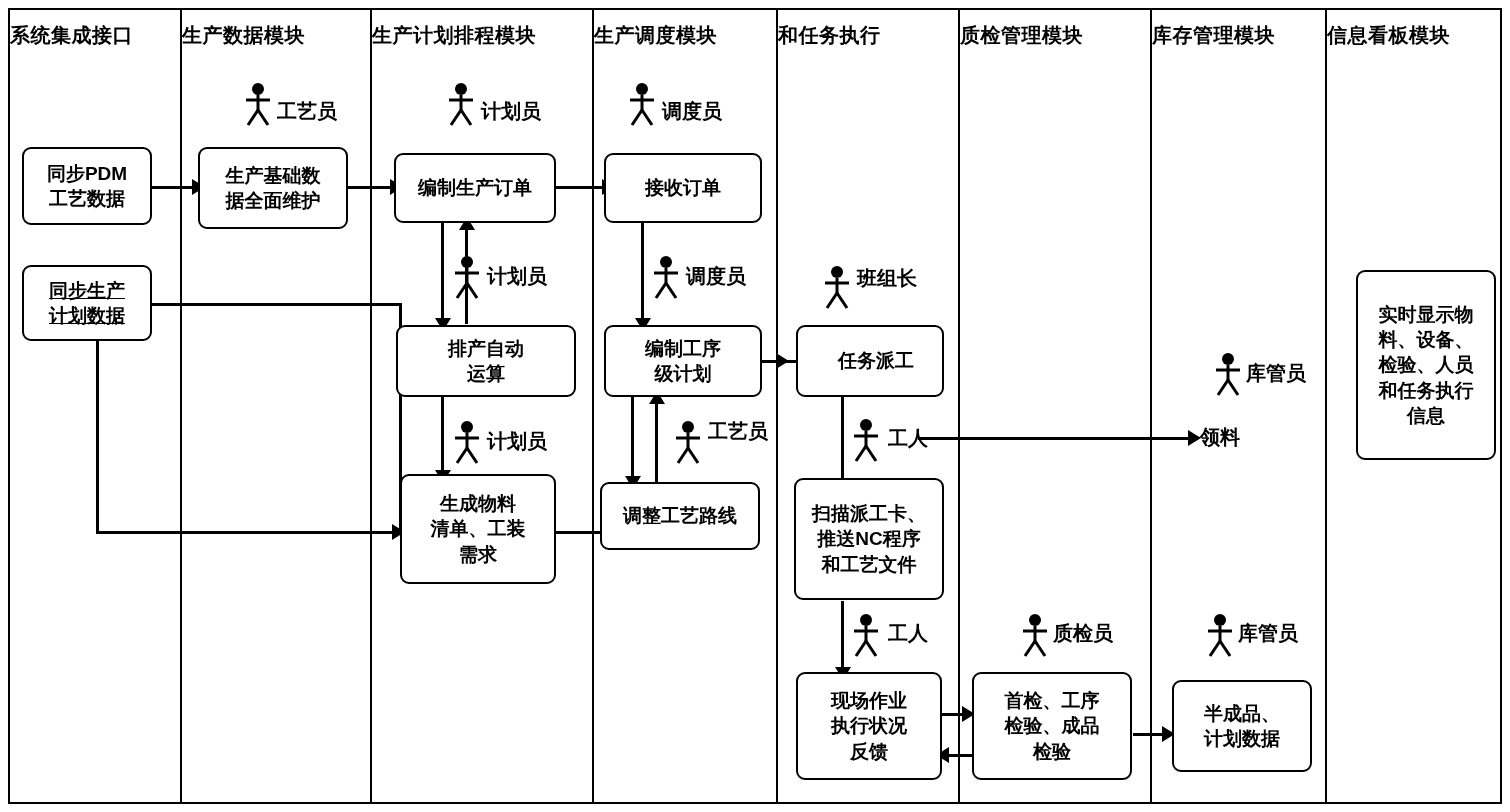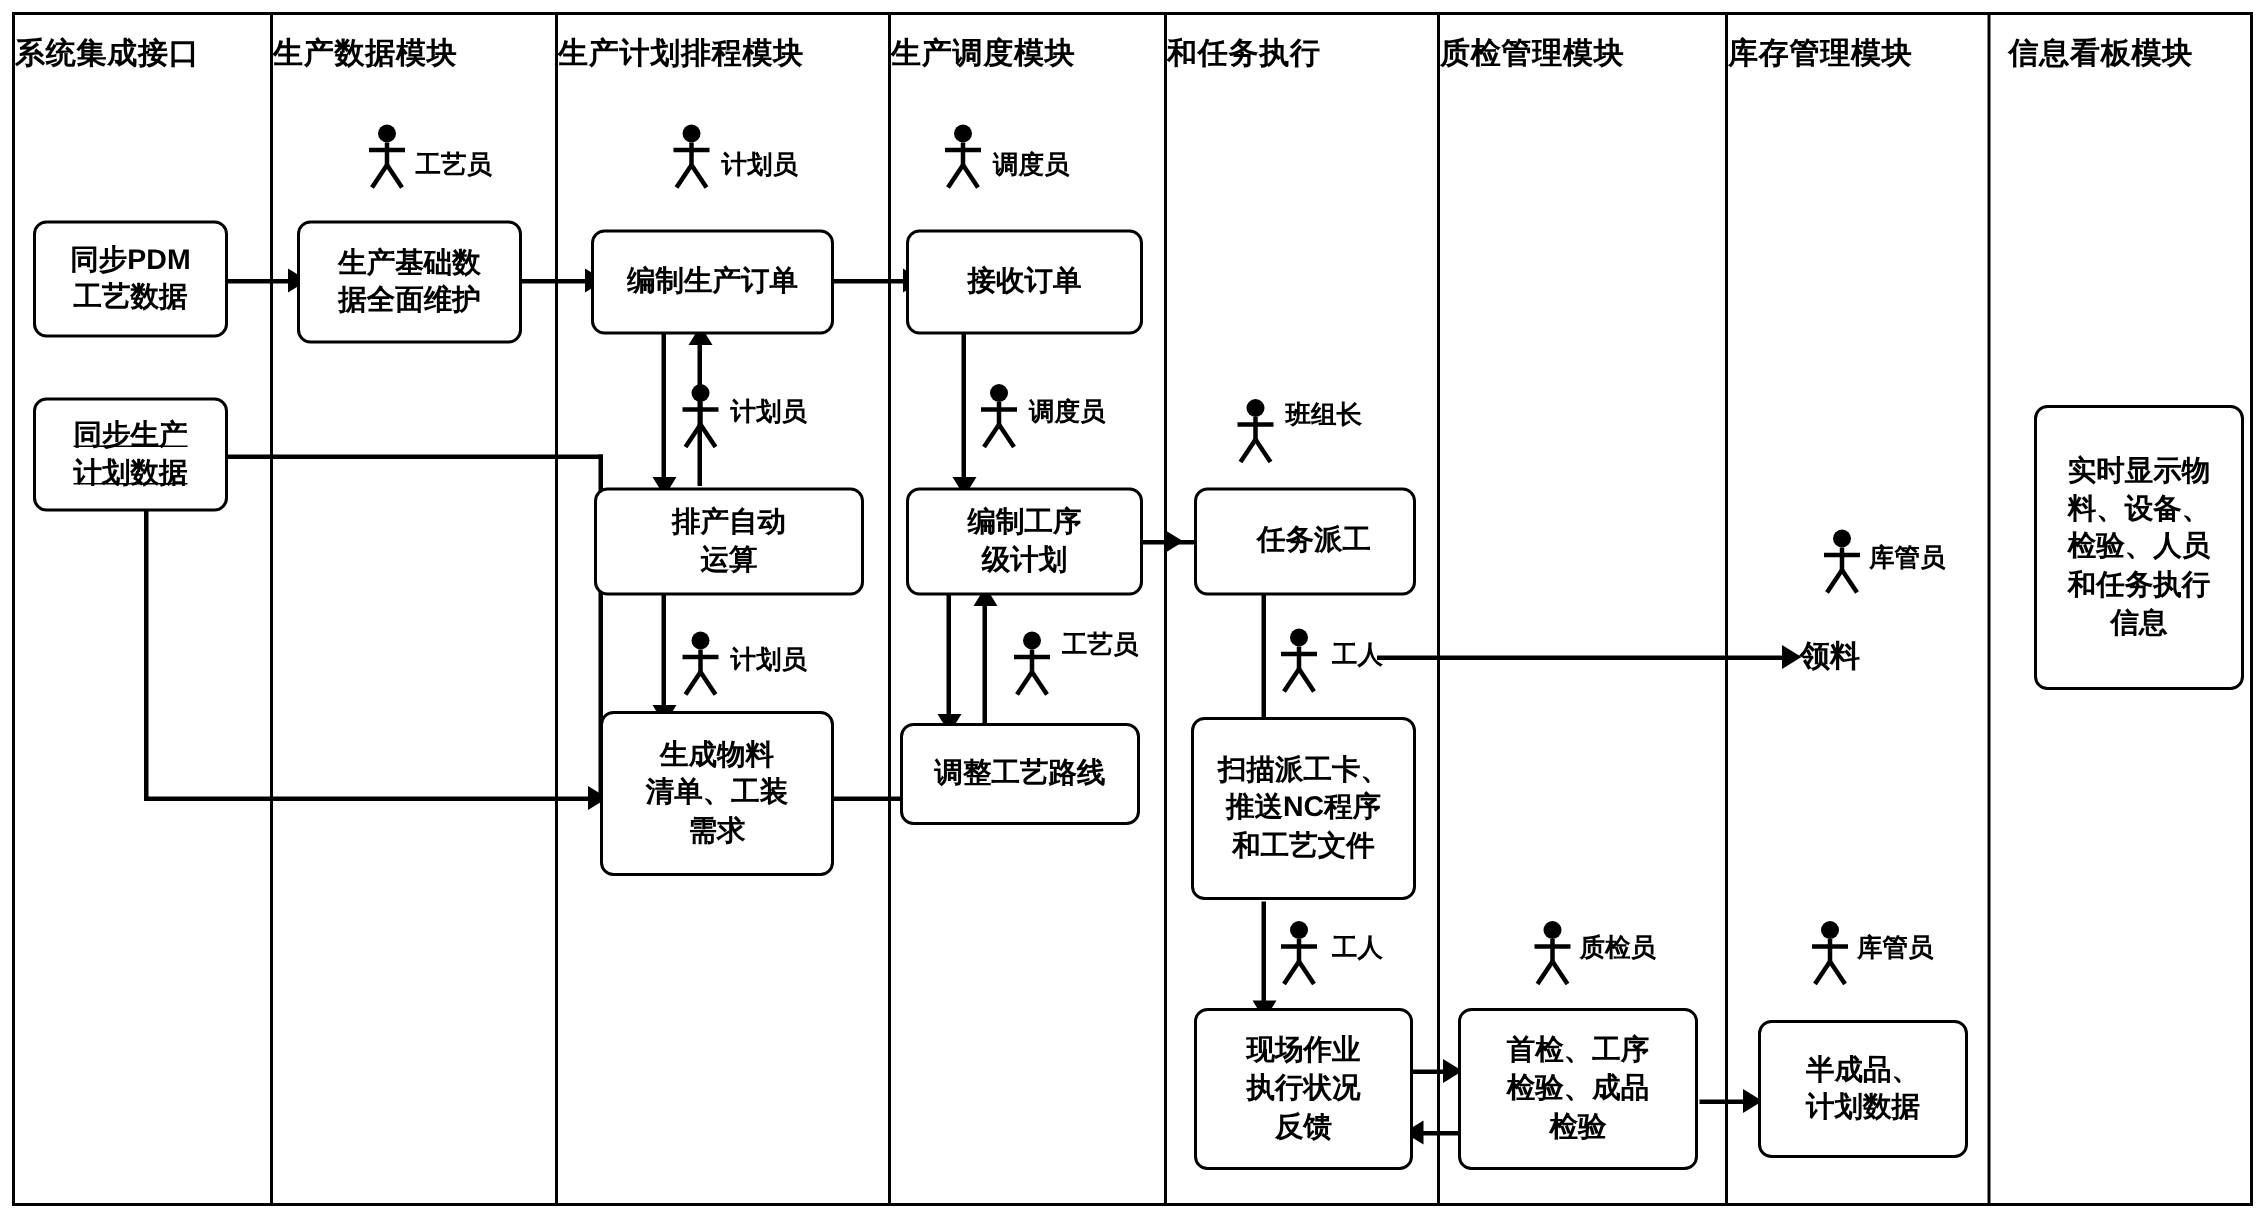--- a/index.html
+++ b/index.html
@@ -62,21 +62,21 @@
 
   
   .actor {
     position:absolute;
     width:30px;
     height:44px;
   }
   .actor svg { display:block; }
   .actor-label {
     position:absolute;
-    font-size:17px;
+    font-size:20px;
     font-weight:bold;
     color:#000;
     white-space:nowrap;
   }
 
   
   .conn {
     position:absolute;
     background:#000;
   }
@@ -131,21 +131,21 @@
   <div class="vline" style="left:1150px;"></div>
   <div class="vline" style="left:1325px;"></div>
 
   <div class="lane-title" style="left:10px;   top:22px; width:170px;">系统集成接口</div>
   <div class="lane-title" style="left:182px;  top:22px; width:188px;">生产数据模块</div>
   <div class="lane-title" style="left:372px;  top:22px; width:220px;">生产计划排程模块</div>
   <div class="lane-title" style="left:594px;  top:22px; width:182px;">生产调度模块</div>
   <div class="lane-title" style="left:778px;  top:22px; width:180px;">和任务执行</div>
   <div class="lane-title" style="left:960px;  top:22px; width:190px;">质检管理模块</div>
   <div class="lane-title" style="left:1152px; top:22px; width:173px;">库存管理模块</div>
-  <div class="lane-title" style="left:1327px; top:22px; width:148px;margin-left:12px;">信息看板模块</div>
+  <div class="lane-title" style="left:1327px; top:22px; width:148px;">信息看板模块</div>
 
   <div class="actor" style="left:243px; top:82px;">
     <svg width="30" height="44" viewBox="0 0 30 44">
         <circle cx="15" cy="7" r="6" fill="#000"></circle>
         <line x1="15" y1="13" x2="15" y2="28" stroke="#000" stroke-width="3"></line>
         <line x1="3" y1="18" x2="27" y2="18" stroke="#000" stroke-width="3"></line>
         <line x1="15" y1="28" x2="5" y2="43" stroke="#000" stroke-width="3"></line>
         <line x1="15" y1="28" x2="25" y2="43" stroke="#000" stroke-width="3"></line>
       </svg>
   </div>

